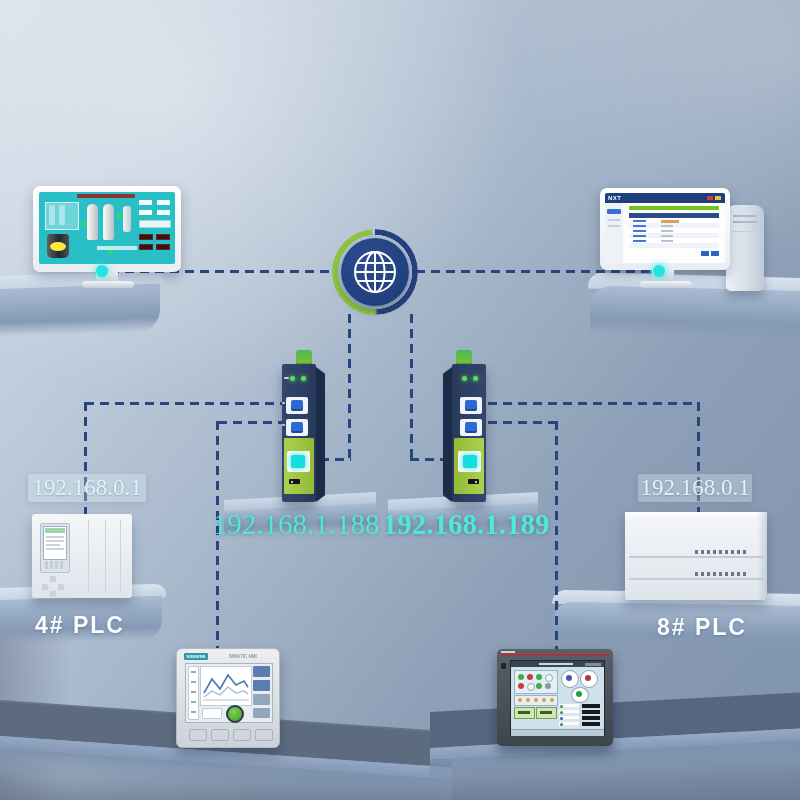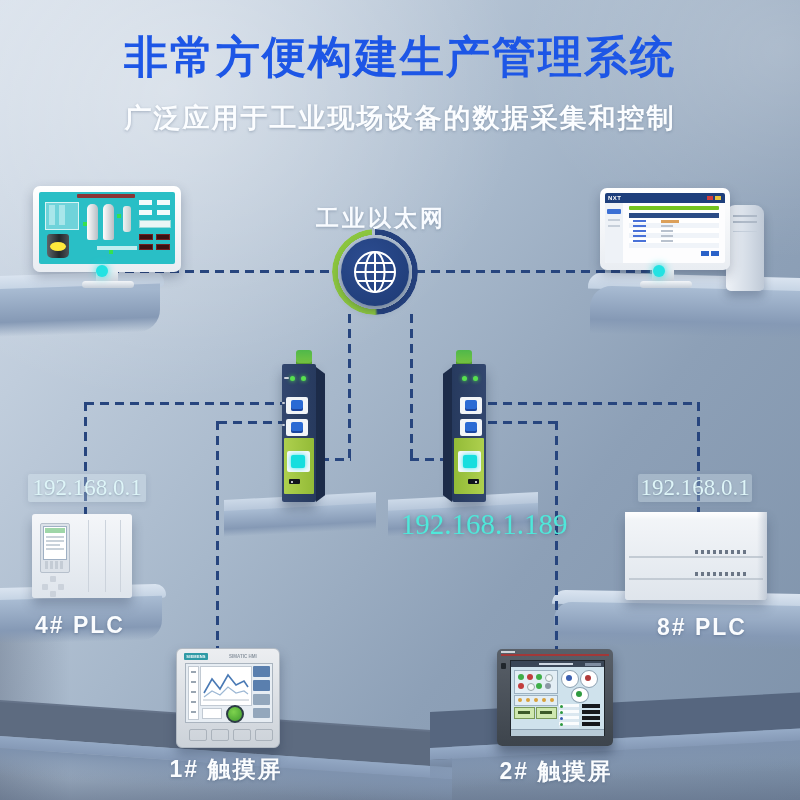--- a/index.html
+++ b/index.html
@@ -85,22 +85,20 @@
 </style>
 </head>
 <body>
 
 <div id="canvas">
   <div class="abs bg-streak1"></div>
   <div class="abs bg-streak2"></div>
   <div class="abs bg-corner"></div>
   <div class="abs bg-bottom"></div>
 
-  <div class="abs title">非常方便构建生产管理系统</div>
-  <div class="abs subtitle">广泛应用于工业现场设备的数据采集和控制</div>
 
   <div class="abs dash-h" style="left:110px;top:270px;width:224px;"></div>
   <div class="abs dash-h" style="left:416px;top:270px;width:238px;"></div>
   <div class="abs dash-v" style="left:348px;top:314px;height:146px;"></div>
   <div class="abs dash-h" style="left:305px;top:458px;width:46px;"></div>
   <div class="abs dash-v" style="left:410px;top:314px;height:146px;"></div>
   <div class="abs dash-h" style="left:410px;top:458px;width:45px;"></div>
   <div class="abs dash-h" style="left:85px;top:402px;width:206px;"></div>
   <div class="abs dash-v" style="left:84px;top:402px;height:116px;"></div>
   <div class="abs dash-h" style="left:218px;top:421px;width:73px;"></div>
@@ -134,21 +132,20 @@
     <div class="sc" style="left:117px;top:52px;width:14px;height:6px;background:#3a1212;box-shadow:inset 0 0 0 1px #702020;"></div>
     <div class="sc" style="left:58px;top:54px;width:40px;height:4px;background:#bfeef0;"></div>
     <div class="sc" style="left:44px;top:30px;width:4px;height:4px;background:#35e04f;"></div>
     <div class="sc" style="left:78px;top:22px;width:4px;height:4px;background:#35e04f;"></div>
     <div class="sc" style="left:70px;top:58px;width:4px;height:4px;background:#35e04f;"></div>
   </div>
   <div class="abs mon-neck" style="left:96px;top:272px;width:22px;height:11px;"></div>
   <div class="abs mon-base" style="left:82px;top:281px;width:52px;height:7px;"></div>
   <div class="abs cyan-dot" style="left:96px;top:265px;"></div>
 
-  <div class="abs net-label" style="left:381px;top:203px;transform:translateX(-50%);">工业以太网</div>
   <div class="abs globe-ring" style="left:332px;top:229px;"></div>
   <div class="abs globe-disc" style="left:341px;top:238px;"></div>
   <svg class="abs" style="left:341px;top:238px;z-index:4;" width="68" height="68" viewBox="0 0 68 68">
     <g fill="none" stroke="#ffffff" stroke-width="2">
       <circle cx="34" cy="34" r="20"></circle>
       <ellipse cx="34" cy="34" rx="9.5" ry="20"></ellipse>
       <line x1="16" y1="25" x2="52" y2="25"></line>
       <line x1="14" y1="34" x2="54" y2="34"></line>
       <line x1="16" y1="43" x2="52" y2="43"></line>
       <line x1="34" y1="14" x2="34" y2="54"></line>
@@ -239,21 +236,22 @@
         <div class="gw-cport">
             <div class="gw-crj"></div>
           </div>
         <div class="gw-tag">
             <div class="gw-tagdot"></div>
           </div>
       </div>
     </div>
   </div>
 
-  <div class="abs ip-main" style="left:484px;top:508px;transform:translateX(-50%);">192.168.1.189</div>
+  <div class="abs ip-main" style="left:296px;top:508px;transform:translateX(-50%);">192.168.1.188</div>
+  <div class="abs ip-main" style="left:466px;top:508px;transform:translateX(-50%);font-weight:bold;">192.168.1.189</div>
 
   <div class="abs ip-band" style="left:28px;top:474px;width:118px;height:28px;">
     <span>192.168.0.1</span>
   </div>
   <div class="abs shelf-top" style="left:0;top:588px;width:166px;height:14px;border-radius:0 14px 4px 0;transform:skewY(-1.5deg);transform-origin:left;"></div>
   <div class="abs shelf-face" style="left:0;top:600px;width:162px;height:44px;border-radius:0 0 20px 0;transform:skewY(-1.5deg);transform-origin:left;"></div>
   <div class="abs plc" style="left:32px;top:514px;width:100px;height:84px;">
     <div class="seam" style="left:56px;"></div>
     <div class="seam" style="left:73px;"></div>
     <div class="seam" style="left:88px;"></div>
@@ -321,21 +319,20 @@
       <div class="abs" style="left:67px;top:2px;width:17px;height:11px;background:#5a7fae;border-radius:1px;"></div>
       <div class="abs" style="left:67px;top:16px;width:17px;height:11px;background:#5a7fae;border-radius:1px;"></div>
       <div class="abs" style="left:67px;top:30px;width:17px;height:11px;background:#93a7bc;border-radius:1px;"></div>
       <div class="abs" style="left:67px;top:44px;width:17px;height:10px;background:#93a7bc;border-radius:1px;"></div>
     </div>
     <div class="abs" style="left:12px;top:80px;width:16px;height:10px;border:1px solid #aab2bb;border-radius:2px;"></div>
     <div class="abs" style="left:34px;top:80px;width:16px;height:10px;border:1px solid #aab2bb;border-radius:2px;"></div>
     <div class="abs" style="left:56px;top:80px;width:16px;height:10px;border:1px solid #aab2bb;border-radius:2px;"></div>
     <div class="abs" style="left:78px;top:80px;width:16px;height:10px;border:1px solid #aab2bb;border-radius:2px;"></div>
   </div>
-  <div class="abs node-label" style="left:226px;top:754px;transform:translateX(-50%);">1# 触摸屏</div>
 
   <div class="abs hmi2" style="left:497px;top:649px;width:116px;height:97px;">
     <div class="abs" style="left:4px;top:5px;width:108px;height:2px;background:#a23838;"></div>
     <div class="abs" style="left:4px;top:2px;width:14px;height:2px;background:#cfd5da;"></div>
     <div class="abs" style="left:4px;top:14px;width:5px;height:6px;background:#20262c;border-radius:1px;"></div>
     <div class="abs" style="left:13px;top:11px;width:93px;height:74px;background:#cfe2ec;border:1px solid #20262c;">
       <div class="abs" style="left:0;top:0;width:93px;height:6px;background:#3a4656;">
         <div class="abs" style="left:28px;top:2px;width:34px;height:2px;background:#cdd6e0;"></div>
         <div class="abs" style="left:74px;top:1.5px;width:16px;height:3px;background:#7f8da0;"></div>
       </div>
@@ -379,14 +376,13 @@
       </div>
       <div class="abs" style="left:71px;top:43px;width:18px;height:24px;">
         <div class="abs" style="left:0;top:0;width:18px;height:4px;background:#16181c;"></div>
         <div class="abs" style="left:0;top:6px;width:18px;height:4px;background:#16181c;"></div>
         <div class="abs" style="left:0;top:12px;width:18px;height:4px;background:#16181c;"></div>
         <div class="abs" style="left:0;top:18px;width:18px;height:4px;background:#16181c;"></div>
       </div>
       <div class="abs" style="left:0;top:68px;width:93px;height:6px;background:#b9ccd8;border-top:1px solid #8ea2b2;"></div>
     </div>
   </div>
-  <div class="abs node-label" style="left:556px;top:756px;transform:translateX(-50%);">2# 触摸屏</div>
 </div>
 
 </body></html>

